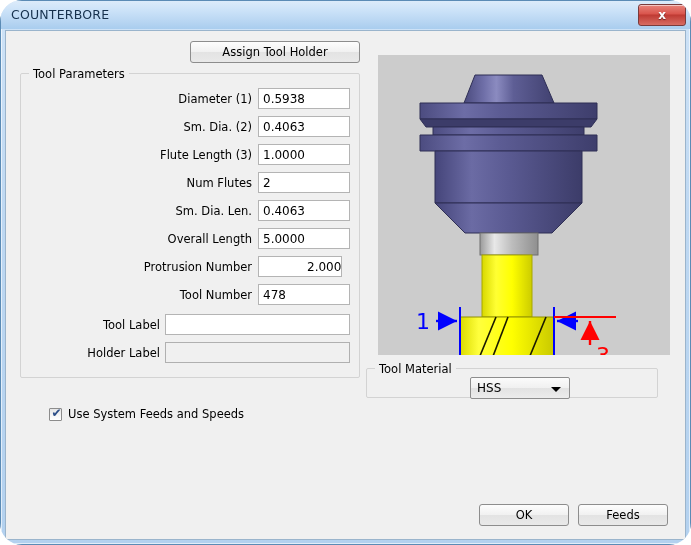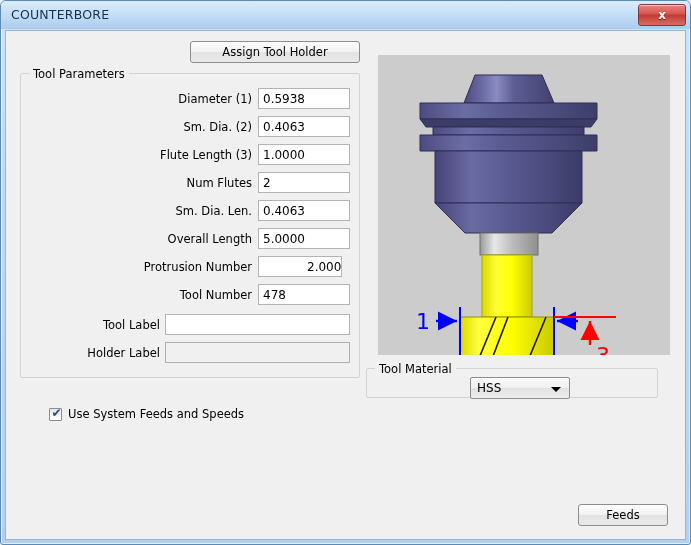--- a/index.html
+++ b/index.html
@@ -12,20 +12,21 @@
     color: #000000;
     -webkit-font-smoothing: none;
   }
   #app {
     position: relative;
     width: 691px;
     height: 545px;
     overflow: hidden;
     background: linear-gradient(to right, #e9f2fb 0%, #d7e8f8 50%, #e9f2fb 100%);
     box-sizing: border-box;
+    border-radius: 22px;
   }
 
   
   .win-frame {
     position: absolute;
     left: 0; top: 0;
     width: 691px; height: 545px;
     box-sizing: border-box;
     border: 1px solid #5b8bb5;
     border-radius: 6px 6px 3px 3px;
@@ -394,14 +395,15 @@
   </div>
 
   <div class="groupbox" id="grp-material">
     <div class="group-title">Tool Material</div>
   </div>
   <div class="combo">
     <div class="combo-text">HSS</div>
     <div class="combo-arrow"></div>
   </div>
 
+  <div class="btn" id="btn-ok">OK</div>
   <div class="btn" id="btn-cancel">Feeds</div>
 </div>
 
 </body></html>

